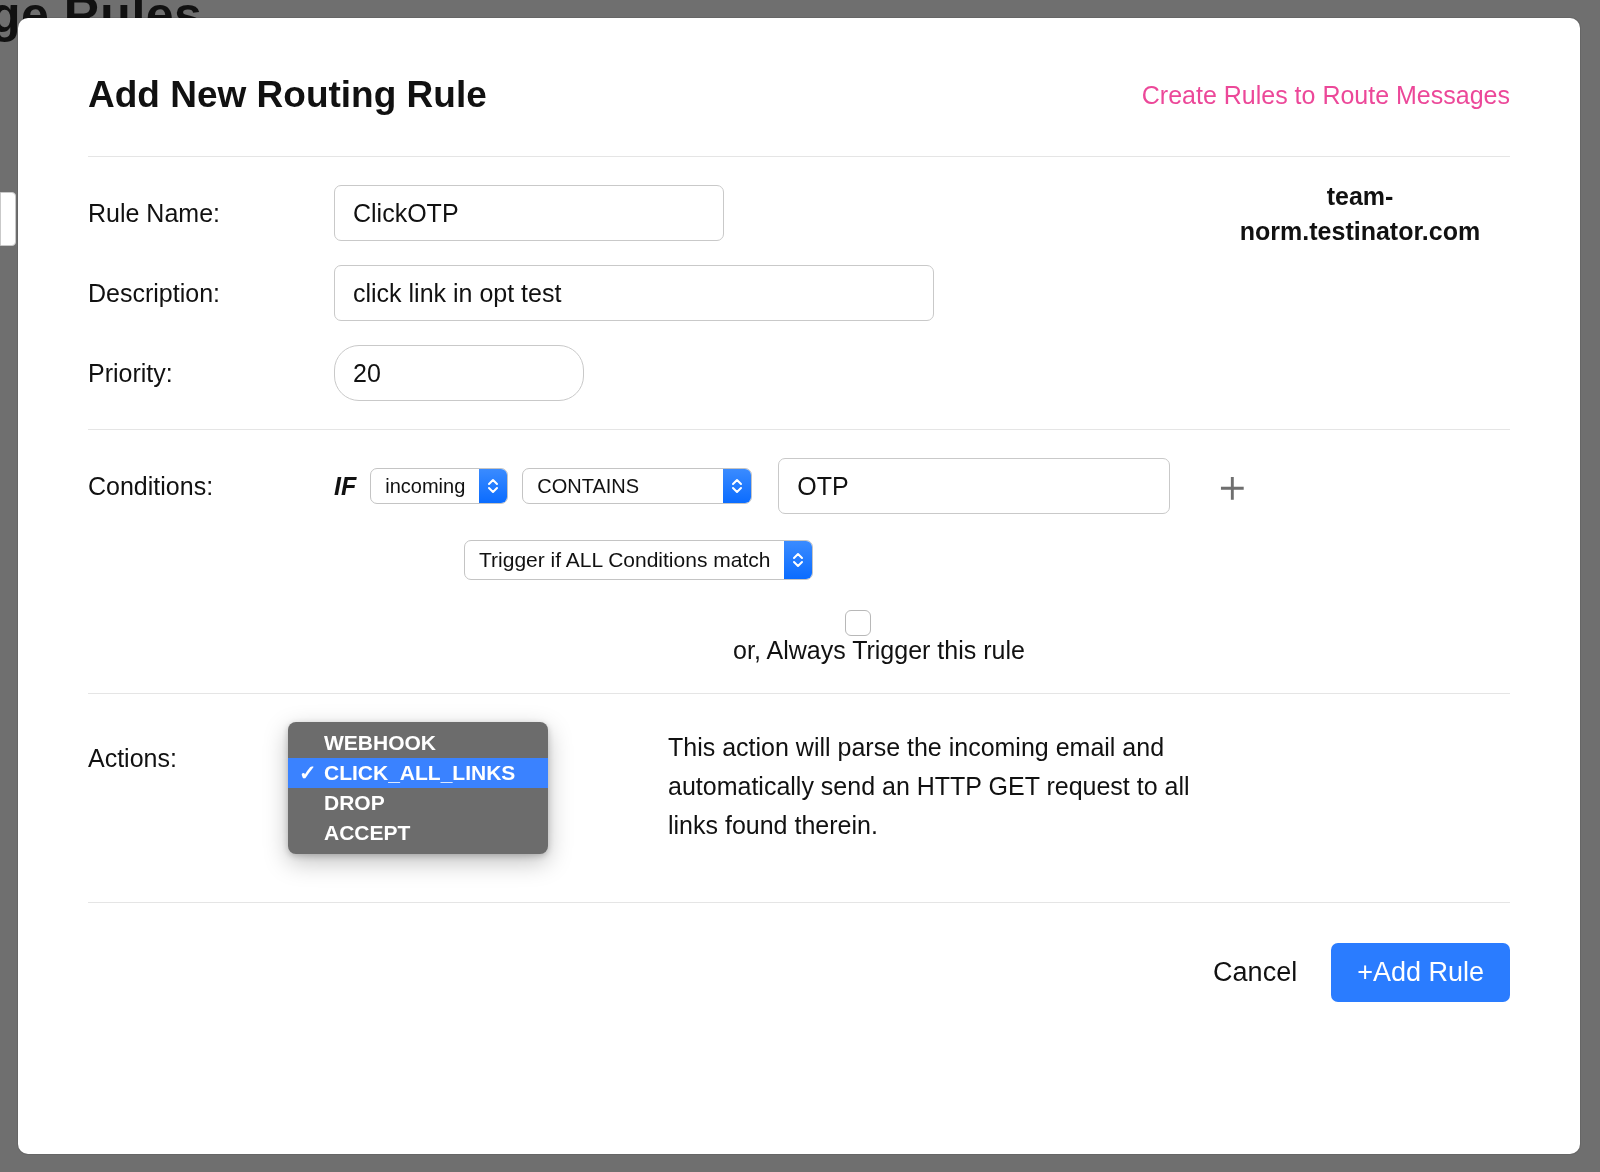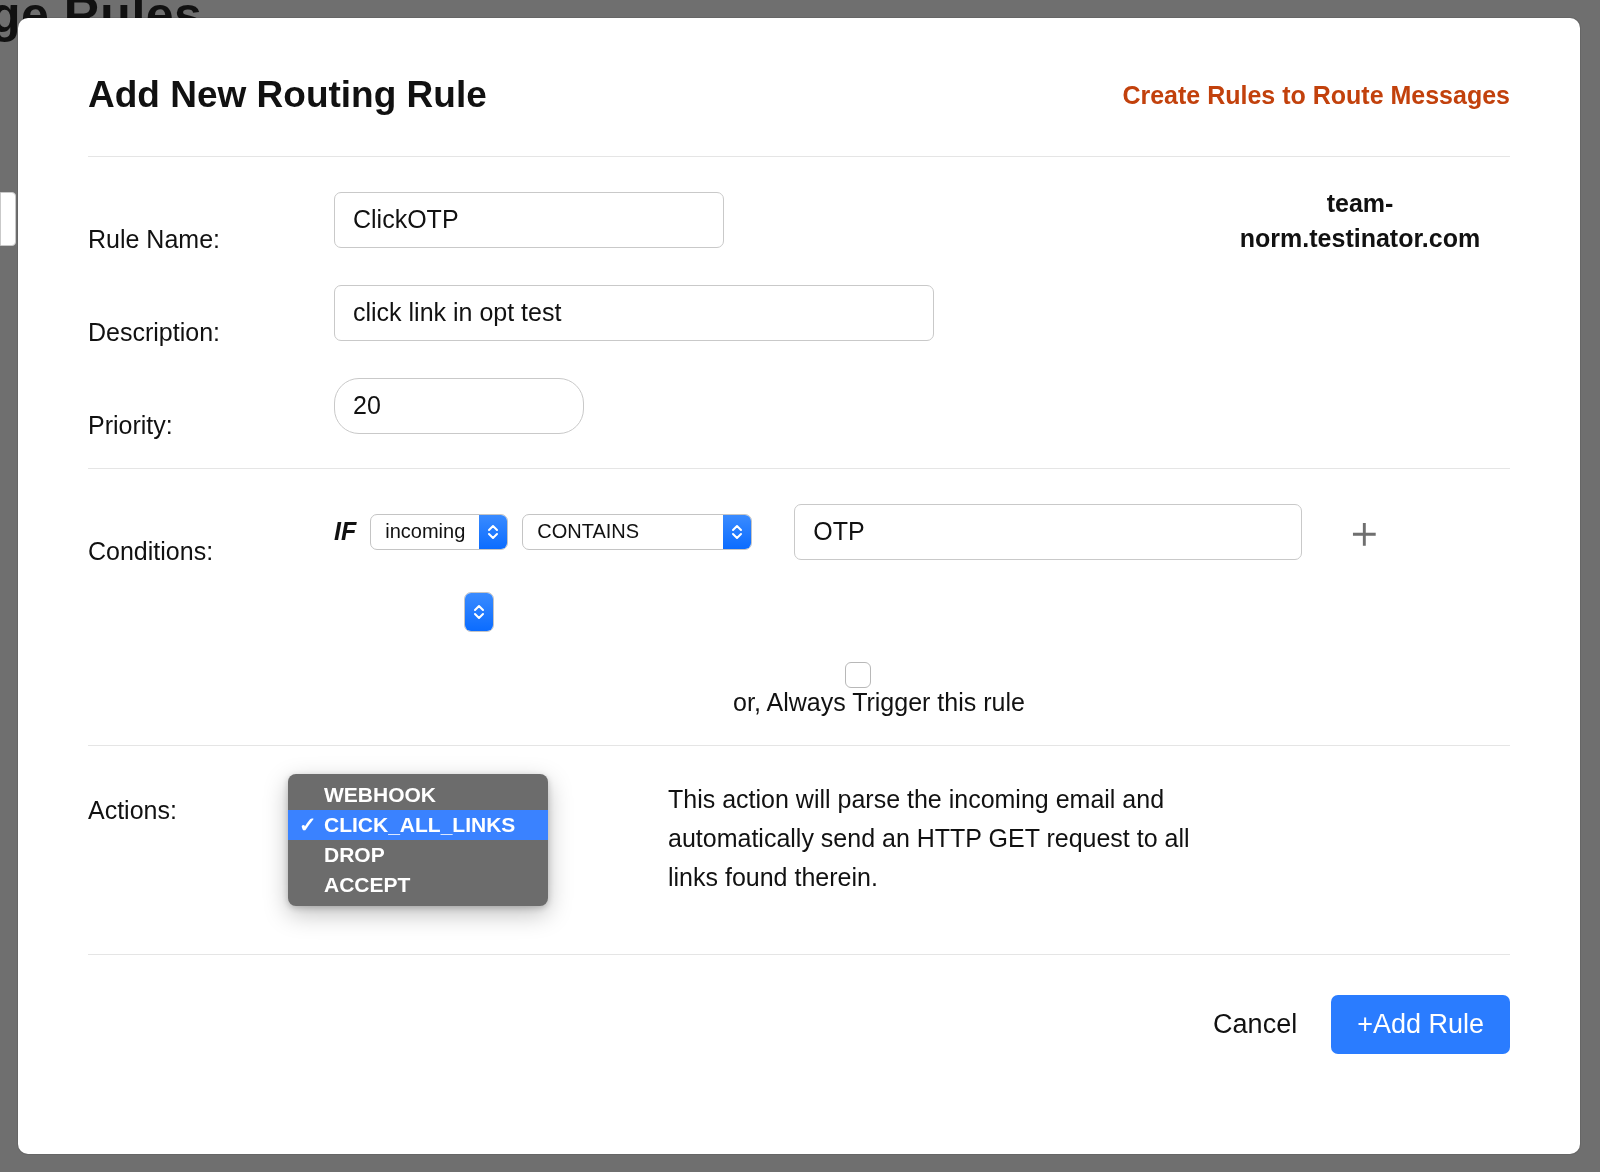--- a/index.html
+++ b/index.html
@@ -50,56 +50,55 @@
     padding-bottom: 40px;
     border-bottom: 1px solid #e5e5e5;
     text-align: center;
   }
   .modal-title {
     font-size: 37px;
     font-weight: 700;
   }
   .modal-subtitle {
     font-size: 25px;
-    font-weight: 700;
-    color: #c2410c;
+    font-weight: 400;
+    color: #ec4899;
   }
   .section { padding: 28px 0; }
   .divider { border-bottom: 1px solid #e5e5e5; }
   .row {
     display: flex;
     align-items: center;
     margin-bottom: 24px;
   }
   .row:last-child { margin-bottom: 0; }
   .label {
     width: 246px;
     font-size: 25px;
     color: #111;
-    margin-top: 40px;
   }
   .field-area {
     flex: 1;
     display: flex;
     align-items: center;
     position: relative;
   }
   .text-input {
     height: 56px;
     border: 1px solid #c9c9c9;
     border-radius: 7px;
     background: #fff;
     font-size: 25px;
     padding: 0 18px;
     color: #111;
   }
   .text-input.small { width: 390px; }
   .text-input.medium { width: 600px; }
   .text-input.priority { width: 250px; border-radius: 25px; }
-  .text-input.cond-value { width: 508px; margin-left: 28px; }
+  .text-input.cond-value { width: 392px; margin-left: 12px; }
   .domain-label {
     position: absolute;
     right: 0;
     top: -6px;
     width: 300px;
     font-size: 25px;
     font-weight: 700;
     text-align: center;
     line-height: 1.4;
   }
@@ -299,20 +298,21 @@
 
         <input class="text-input cond-value" value="OTP" style="">
 
         <span class="plus-icon">＋</span>
       </div>
     </div>
 
     <div class="row trigger-row" style="margin-bottom:0;">
       <div style="width:246px;"></div>
       <div class="mac-select trigger">
+        <span class="sel-text">Trigger if ALL Conditions match</span>
         <span class="sel-btn">
           <svg width="12" height="18" viewBox="0 0 12 18">
               <path d="M2 7 L6 3 L10 7" stroke="#fff" stroke-width="2" fill="none" stroke-linecap="round" stroke-linejoin="round"></path>
               <path d="M2 11 L6 15 L10 11" stroke="#fff" stroke-width="2" fill="none" stroke-linecap="round" stroke-linejoin="round"></path>
             </svg>
         </span>
       </div>
     </div>
 
     <div class="always-row">

